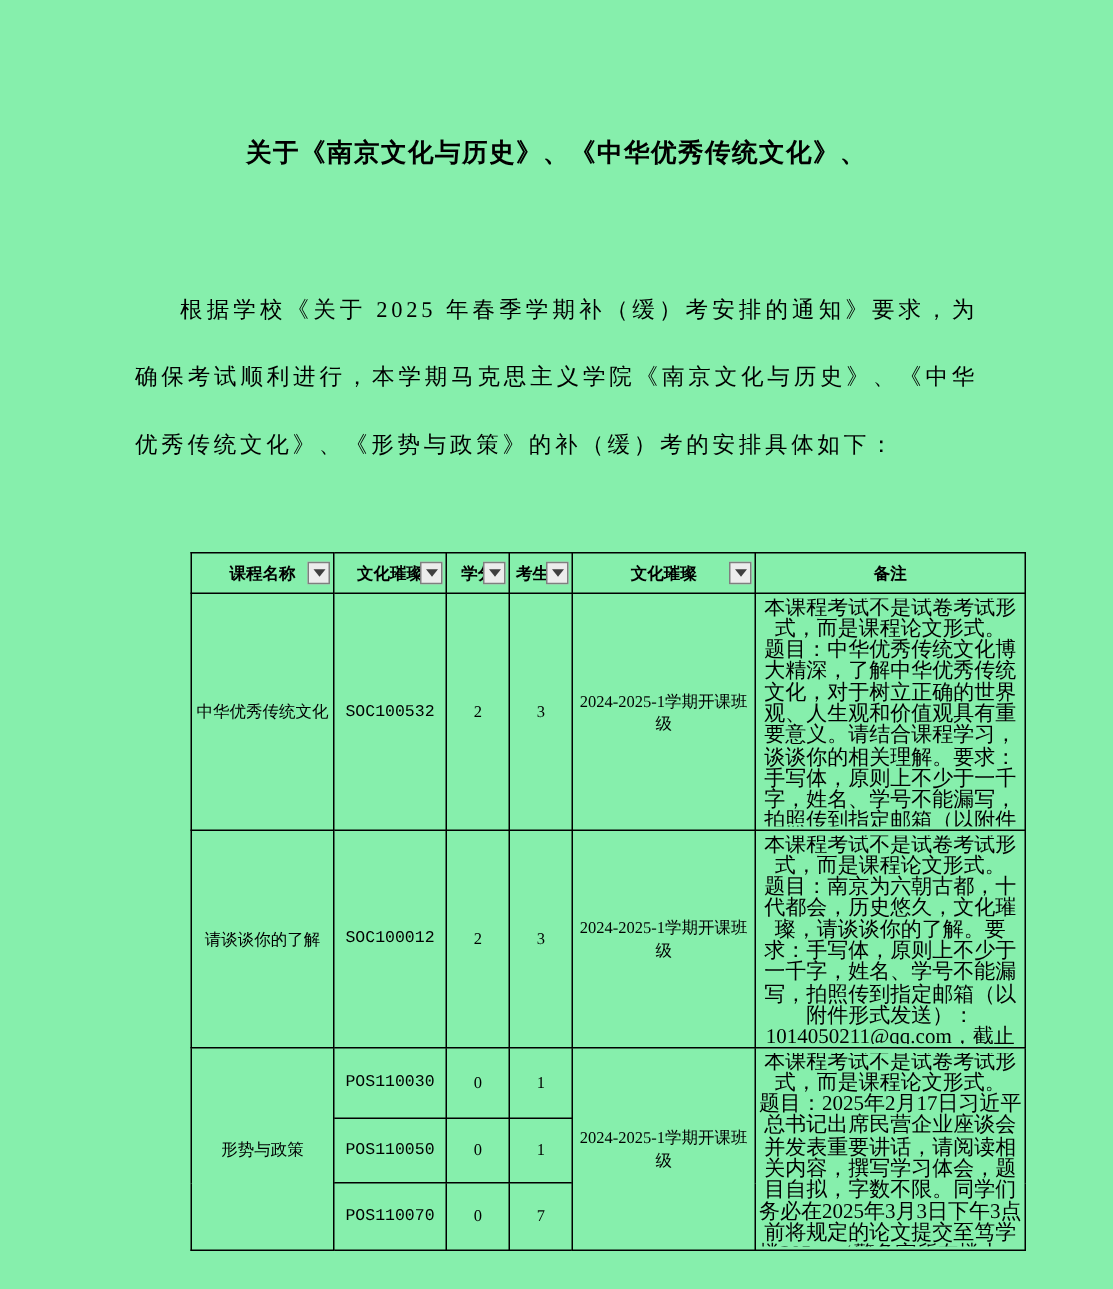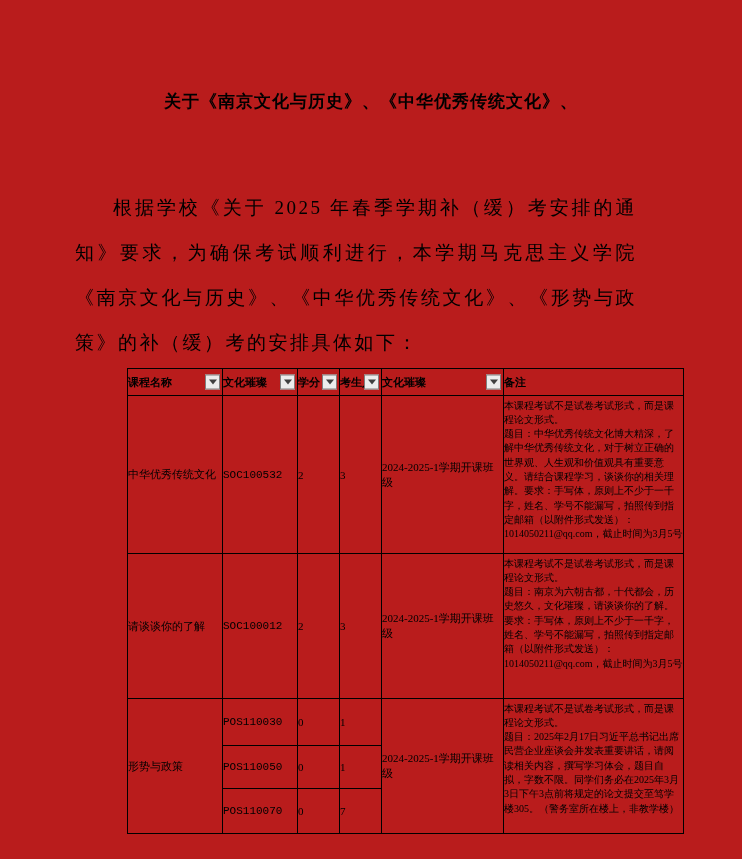--- a/index.html
+++ b/index.html
@@ -1,42 +1,42 @@
 <!DOCTYPE html>
 <html><head>
 <meta charset="utf-8">
 <style>
   html,body{margin:0;padding:0;background:#888;}
   .page{
     position:relative;
     width:742px;height:859px;
-    background:#b91c1c;
+    background:#86efac;
     margin:0 auto;
     font-family:"Liberation Serif","DejaVu Serif",serif;
     color:#000;
     overflow:hidden;
   }
   .doc-title{
     position:absolute;top:88px;left:45px;right:45px;
     text-align:center;font-weight:bold;font-size:17px;letter-spacing:1px;
   }
   .doc-title .tl{line-height:27px;}
   .doc-title .tl + .tl{margin-top:28px;}
   .intro{
-    position:absolute;top:185px;left:75px;width:562px;
-    font-size:19px;line-height:45px;letter-spacing:2.5px;
+    position:absolute;top:185px;left:90px;width:562px;
+    font-size:15px;line-height:45px;letter-spacing:2.5px;
     text-align:justify;text-indent:2em;margin:0;
   }
   table.exam{
     position:absolute;left:127px;top:368px;
     width:556px;border-collapse:collapse;table-layout:fixed;
   }
   table.exam td{
     border:1px solid #000000;
-    vertical-align:middle;
+    text-align:center;vertical-align:middle;
     font-size:11px;padding:0;overflow:hidden;
   }
   tr.hdr{height:27px;}
   tr.r1{height:158px;}
   tr.r2{height:145px;}
   tr.r3a{height:47px;}
   tr.r3b{height:43px;}
   tr.r3c{height:45px;}
   td.hd{position:relative;font-weight:bold;font-size:11px;}
   td.hd .lbl{display:inline-block;}
@@ -48,21 +48,21 @@
     display:flex;align-items:center;justify-content:center;
     cursor:default;
   }
   .tri{
     width:0;height:0;
     border-left:4px solid transparent;
     border-right:4px solid transparent;
     border-top:5px solid #3f3f3f;
   }
   td.note{text-align:left;vertical-align:top;padding:1px 3px;}
-  .note-text{font-size:10px;line-height:14.3px;letter-spacing:0;}
+  .note-text{font-size:14px;line-height:14.3px;letter-spacing:0;}
   .nw1{height:152px;overflow:hidden;}
   .nw2{height:139px;overflow:hidden;}
   .nw3{height:129px;overflow:hidden;}
   td.codecell{font-family:Liberation Mono, monospace;font-size:11px;}
 </style>
 </head>
 <body>
 
 <div class="page">
 

